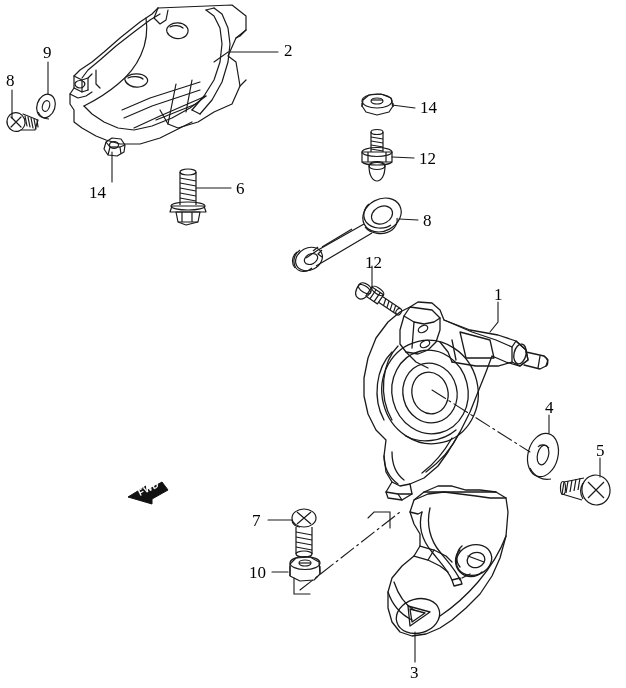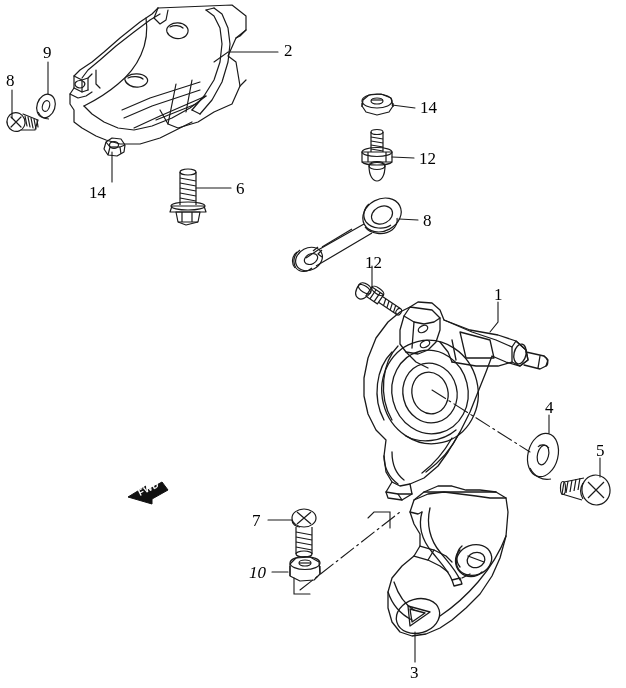--- a/index.html
+++ b/index.html
@@ -380,20 +380,20 @@
 
   <div class="lbl" style="left:494px; top:286px;">1</div>
   <div class="lbl" style="left:284px; top:42px;">2</div>
   <div class="lbl" style="left:410px; top:664px;">3</div>
   <div class="lbl" style="left:545px; top:399px;">4</div>
   <div class="lbl" style="left:596px; top:442px;">5</div>
   <div class="lbl" style="left:236px; top:180px;">6</div>
   <div class="lbl" style="left:252px; top:512px;">7</div>
   <div class="lbl" style="left:6px;   top:72px;">8</div>
   <div class="lbl" style="left:43px;  top:44px;">9</div>
-  <div class="lbl" style="left:249px; top:564px;font-style:italic;">10</div>
+  <div class="lbl" style="left:249px; top:564px;">10</div>
   <div class="lbl" style="left:423px; top:212px;">8</div>
   <div class="lbl" style="left:419px; top:150px;">12</div>
   <div class="lbl" style="left:365px; top:254px;">12</div>
   <div class="lbl" style="left:420px; top:99px;">14</div>
   <div class="lbl" style="left:89px; top:184px;">14</div>
 
 </div>
 
 </body></html>

